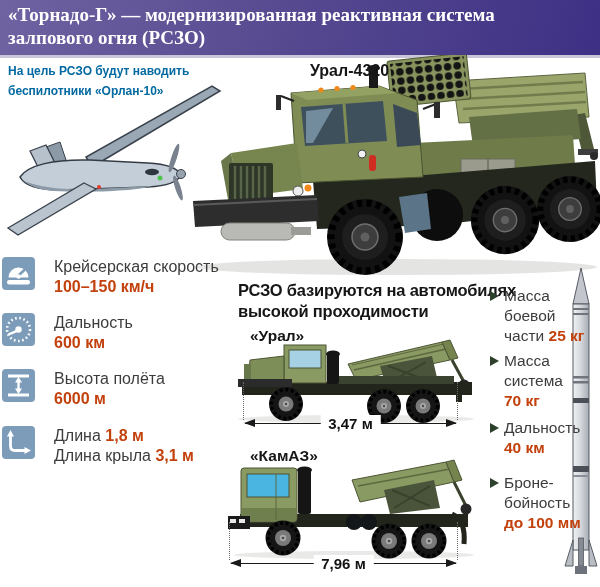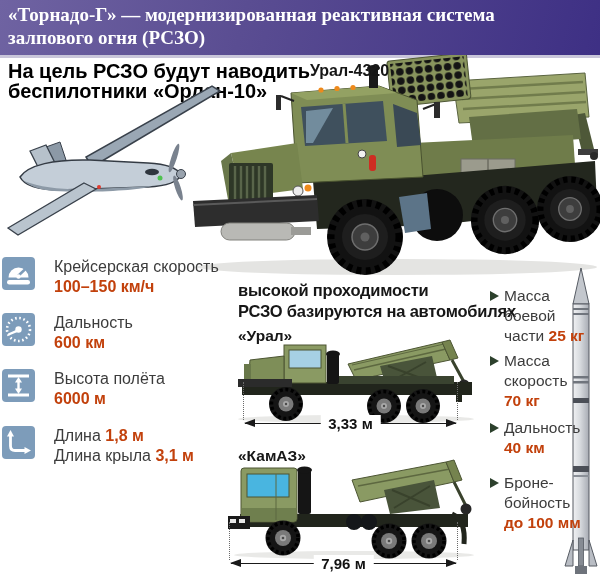--- a/index.html
+++ b/index.html
@@ -8,38 +8,38 @@
 
   
   .header { position:absolute; left:0; top:0; width:600px; height:52px;
     background:linear-gradient(105deg,#6f63a2 0%,#5a4d92 40%,#3d2f84 100%);
     border-bottom:3px solid #c9c6da; box-sizing:content-box;
     color:#fff; font-family:"Liberation Serif", serif; font-weight:bold;
     font-size:19px; line-height:23px; padding-left:8px; padding-top:3px; }
   .header .hl { display:block; white-space:nowrap; }
 
   
-  .intro { position:absolute; left:8px; top:61px; font-size:20px; line-height:20px;
-    font-weight:bold; color:#000000; }
+  .intro { position:absolute; left:8px; top:61px; font-size:12px; line-height:20px;
+    font-weight:bold; color:#0369a1; }
   .intro .hl { display:block; white-space:nowrap; }
 
   .truck-label { position:absolute; left:310px; top:62px; font-size:16px; font-weight:bold;
     color:#161616; white-space:nowrap; z-index:3;text-align:center; }
 
   
   .stat { position:absolute; left:2px; display:flex; gap:19px; align-items:flex-start; width:225px; }
   .stat-icon { width:33px; height:33px; border-radius:4px; background:#7d9cba; flex:none; display:block; }
   .stat-text { font-size:16px; line-height:19.5px; color:#3c3c3c; padding-top:0px; }
   .stat-text b, .b-text b { color:#c2410c; }
   .sl { display:block; white-space:nowrap; }
 
   
   .mid-heading { position:absolute; left:238px; top:280px; font-size:16.5px; line-height:21px;
     font-weight:bold; color:#161616; letter-spacing:-0.2px; }
-  .veh-name { position:absolute; left:238px; font-size:15.5px; font-weight:bold; color:#161616; white-space:nowrap; z-index:3; }
+  .veh-name { position:absolute; left:250px; font-size:15.5px; font-weight:bold; color:#161616; white-space:nowrap; z-index:3; }
 
   
   .dim { position:absolute; height:46px; }
   .dim-tick-l, .dim-tick-r { position:absolute; top:0; height:38px; width:0; border-left:1px dotted #6b6b6b; }
   .dim-tick-l { left:0; } .dim-tick-r { right:0; }
   .dim-line { position:absolute; left:2px; right:2px; bottom:4px; height:0; border-top:1.5px solid #1a1a1a; }
   .dim-line::before { content:""; position:absolute; left:-1px; top:-5px; width:0; height:0;
     border-top:4.5px solid transparent; border-bottom:4.5px solid transparent; border-right:11px solid #1a1a1a; }
   .dim-line::after { content:""; position:absolute; right:-1px; top:-5px; width:0; height:0;
     border-top:4.5px solid transparent; border-bottom:4.5px solid transparent; border-left:11px solid #1a1a1a; }
@@ -212,22 +212,22 @@
       </svg>
     </span>
     <span class="stat-text">
       <span class="sl"><span>Длина </span><b>1,8 м</b></span>
       <span class="sl"><span>Длина крыла </span><b>3,1 м</b></span>
     </span>
   </div>
 
 
   <div class="mid-heading">
+    <span class="sl">РСЗО базируются на автомобилях</span>
     <span class="sl">высокой проходимости</span>
-    <span class="sl">РСЗО базируются на автомобилях</span>
   </div>
 
   <div class="veh-name" style="top:327px">«Урал»</div>
   <svg class="abs" style="left:230px;top:336px;" width="252" height="88" viewBox="0 0 252 88">
     <defs>
       <g id="sw">
         <circle r="17" fill="#151515"></circle>
         <circle r="14.5" fill="none" stroke="#000" stroke-width="3.5" stroke-dasharray="3 2.6"></circle>
         <circle r="7.5" fill="#7a7a7a"></circle>
         <circle r="3" fill="#a9a9a9"></circle>
@@ -255,21 +255,21 @@
     <ellipse cx="103" cy="18" rx="7" ry="3.5" fill="#151515"></ellipse>
     <rect x="226" y="52" width="6" height="14" fill="#21251c"></rect>
     <use href="#sw" transform="translate(56,68)"></use>
     <use href="#sw" transform="translate(154,70)"></use>
     <use href="#sw" transform="translate(193,70)"></use>
   </svg>
   <div class="dim" style="left:243px;top:382px;width:215px;">
     <div class="dim-tick-l"></div>
     <div class="dim-tick-r"></div>
     <div class="dim-line"></div>
-    <span class="dim-label">3,33 м</span>
+    <span class="dim-label">3,47 м</span>
   </div>
 
   <div class="veh-name" style="top:447px">«КамАЗ»</div>
   <svg class="abs" style="left:226px;top:458px;" width="256" height="102" viewBox="0 0 256 102">
     <defs>
       <g id="kw">
         <circle r="17.5" fill="#151515"></circle>
         <circle r="15" fill="none" stroke="#000" stroke-width="3.5" stroke-dasharray="3 2.6"></circle>
         <circle r="8" fill="#7a7a7a"></circle>
         <circle r="3.2" fill="#a9a9a9"></circle>
@@ -338,21 +338,21 @@
       <span class="sl"><span>Масса</span><b></b></span>
       <span class="sl"><span>боевой</span><b></b></span>
       <span class="sl"><span>части </span><b>25 кг</b></span>
     </span>
   </div>
 
   <div class="bullet-item" style="top:351px">
     <span class="tri"></span>
     <span class="b-text">
       <span class="sl"><span>Масса</span><b></b></span>
-      <span class="sl"><span>скорость</span><b></b></span>
+      <span class="sl"><span>система</span><b></b></span>
       <span class="sl"><span></span><b>70 кг</b></span>
     </span>
   </div>
 
   <div class="bullet-item" style="top:418px">
     <span class="tri"></span>
     <span class="b-text">
       <span class="sl"><span>Дальность</span><b></b></span>
       <span class="sl"><span></span><b>40 км</b></span>
     </span>

